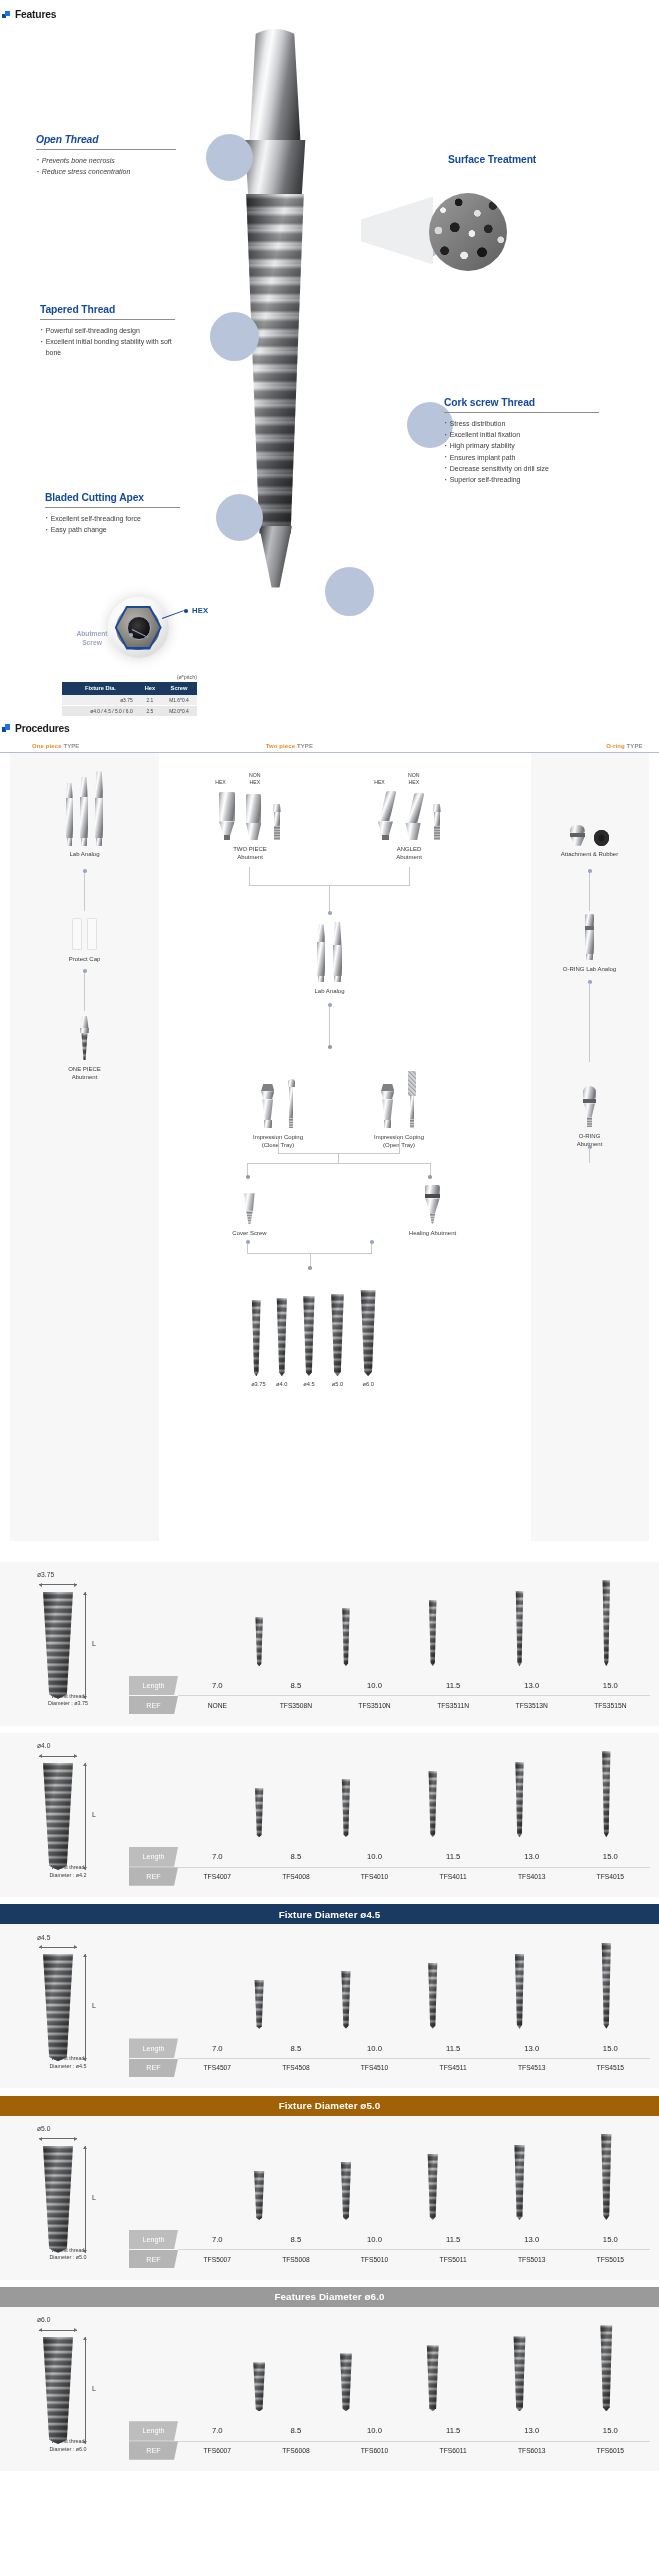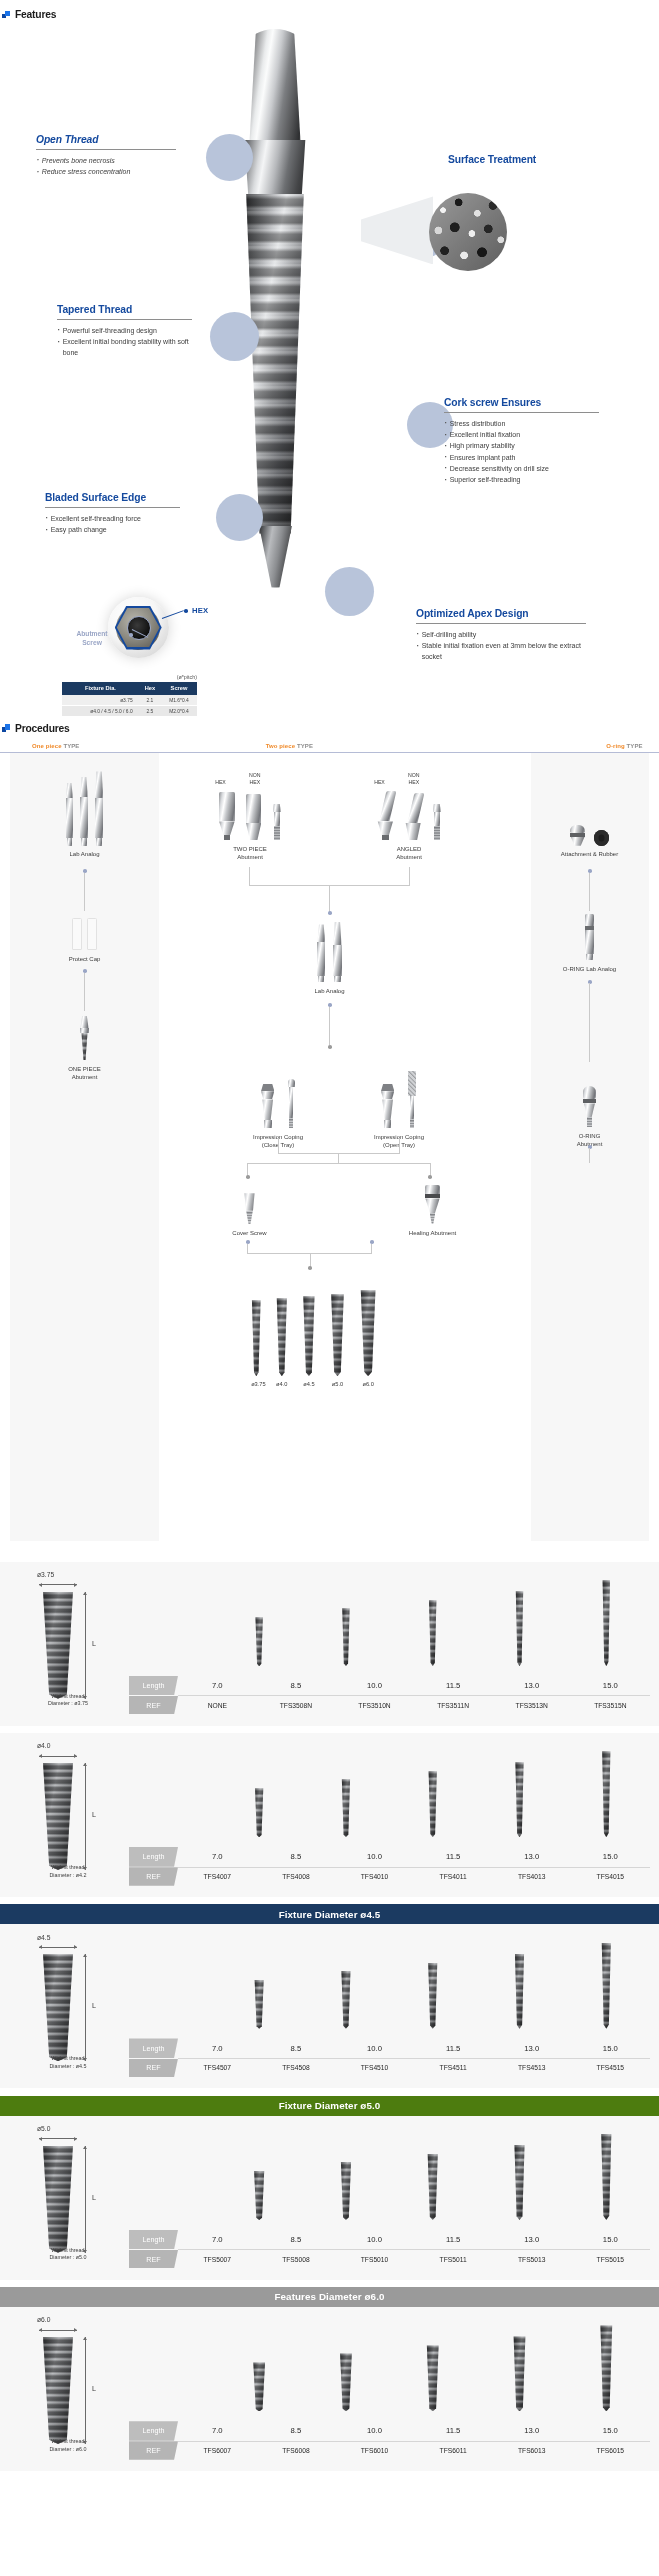--- a/index.html
+++ b/index.html
@@ -379,63 +379,55 @@
 
     <div class="callout" style="left:36px; top:111px; width:140px;font-style:italic;">
       <h3>Open Thread</h3>
       <div class="rule"></div>
       <ul>
         <li>Prevents bone necrosis</li>
         <li>Reduce stress concentration</li>
       </ul>
     </div>
 
-    <div class="callout" style="left:57px; top:281px; width:135px;">
+    <div class="callout" style="left:40px; top:281px; width:135px;">
       <h3>Tapered Thread</h3>
       <div class="rule"></div>
       <ul>
         <li>Powerful self-threading design</li>
         <li>Excellent initial bonding stability with soft bone</li>
       </ul>
     </div>
 
     <div class="callout" style="left:45px; top:469px; width:135px;">
-      <h3>Bladed Surface Edge</h3>
+      <h3>Bladed Cutting Apex</h3>
       <div class="rule"></div>
       <ul>
         <li>Excellent self-threading force</li>
         <li>Easy path change</li>
       </ul>
     </div>
 
     <div class="callout right" style="left:448px; top:131px; width:155px;">
       <h3>Surface Treatment</h3>
     </div>
 
     <div class="callout right" style="left:444px; top:374px; width:155px;">
-      <h3>Cork screw Ensures</h3>
+      <h3>Cork screw Thread</h3>
       <div class="rule"></div>
       <ul>
         <li>Stress distribution</li>
         <li>Excellent initial fixation</li>
         <li>High primary stability</li>
         <li>Ensures implant path</li>
         <li>Decrease sensitivity on drill size</li>
         <li>Superior self-threading</li>
       </ul>
     </div>
 
-    <div class="callout right" style="left:416px; top:585px; width:170px;">
-      <h3>Optimized Apex Design</h3>
-      <div class="rule"></div>
-      <ul>
-        <li>Self-drilling ability</li>
-        <li>Stable initial fixation even at 3mm below the extract socket</li>
-      </ul>
-    </div>
 
     <div class="hexview" style="left:108px; top:574px; width:124px; height:77px;">
       <div class="hex-outer"></div>
       <div class="hex-mid"></div>
       <div class="hex-shape"></div>
       <div class="hex-inner"></div>
 
       <div class="lead-line" style="left:54px; top:20.6px; width:23px; transform: rotate(-20deg);"></div>
       <div class="lead-dot" style="left:76px; top:12px;"></div>
       <span class="hex-label" style="left:84px; top:8.2px;">HEX</span>
@@ -989,21 +981,21 @@
                   <div class="r">TFS4511</div>
                   <div class="r">TFS4513</div>
                   <div class="r">TFS4515</div>
                 </div>
               </div>
             </div>
           </div>
         </div>
       </div>
       <div class="comp-block">
-        <div class="comp-title" style="background: #4d7c0f;">Fixture Diameter  ø5.0</div>
+        <div class="comp-title" style="background: #a16207;">Fixture Diameter  ø5.0</div>
         <div class="comp-body">
           <div class="comp-left">
             <div class="comp-dia">ø5.0</div>
             <div class="dia-arrow">
               <span class="l"></span>
               <span class="r"></span>
             </div>
             <div class="big-fixture dark-fix"></div>
             <div class="len-arrow">
               <span class="t"></span>

